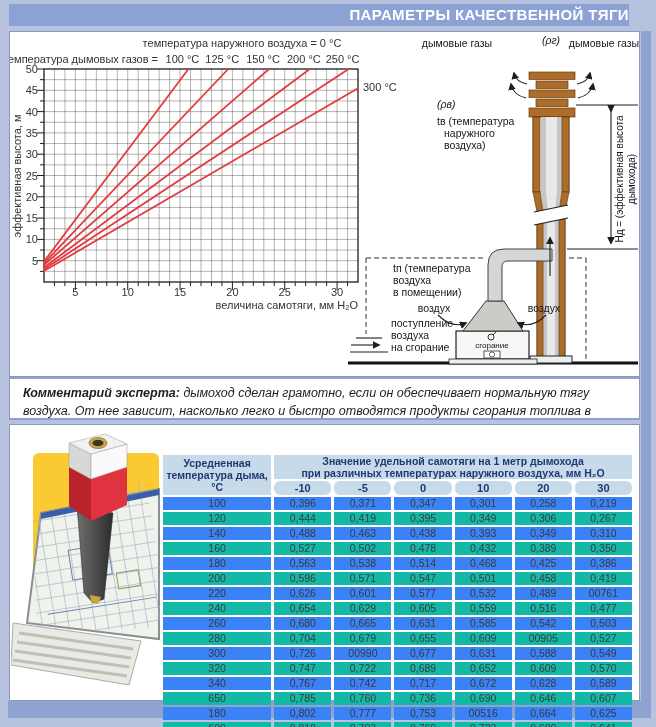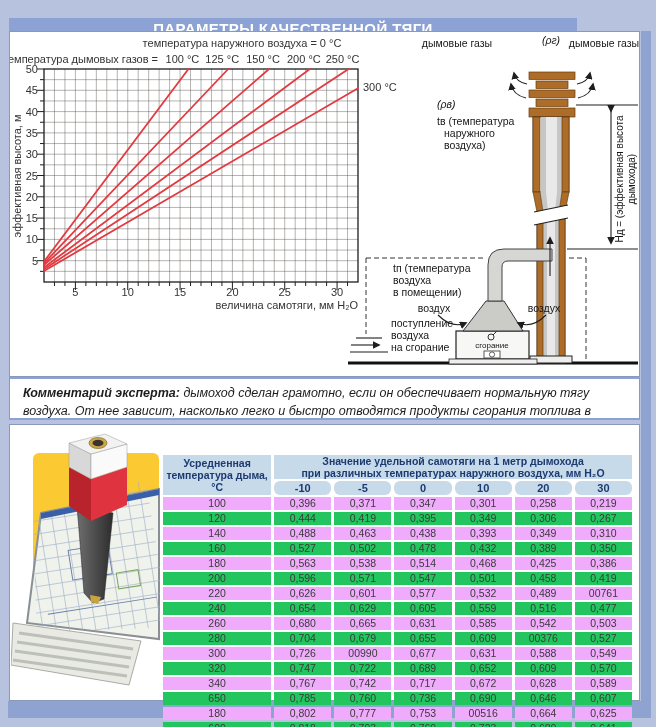--- a/index.html
+++ b/index.html
@@ -4,23 +4,23 @@
 <style>
   html,body{margin:0;padding:0;}
   body{
     width:656px;height:727px;position:relative;overflow:hidden;
     background:#b7c3de;
     font-family:"Liberation Sans",sans-serif;
   }
   .shadow-right{position:absolute;left:641px;top:31px;width:10px;height:687px;background:#8ea3d0;}
   .shadow-bottom{position:absolute;left:8px;top:701px;width:643px;height:17px;background:#8ea3d0;}
   .titlebar{
-    position:absolute;left:9px;top:18px;width:568px;height:22px;
+    position:absolute;left:9px;top:4px;width:620px;height:22px;
     background:#8ca2d4;color:#ffffff;font-weight:bold;font-size:15px;
-    text-align:center;line-height:22px;letter-spacing:0.4px;
+    text-align:right;line-height:22px;letter-spacing:0.4px;
   }
   .panel{position:absolute;background:#ffffff;border:1px solid #8b99b9;box-sizing:border-box;}
   .panel-top{left:9px;top:31px;width:631px;height:346px;}
   .panel-comment{
     left:9px;top:377px;width:631px;height:43px;
     border-top:2px solid #8ca2d4;border-bottom:2px solid #8ca2d4;
   }
   .panel-comment p{
     margin:0;padding:5px 13px 0 13px;font-size:12.5px;font-style:italic;
     color:#1d1d1d;line-height:1.45;
@@ -35,22 +35,22 @@
   th,td{padding:0;margin:0;}
   thead th{
     background:#c7daea;color:#1d3a70;font-weight:bold;font-size:10.5px;line-height:12px;
     vertical-align:middle;text-align:center;
   }
   thead th.col1{width:24%;}
   thead tr.subrow th{height:14px;font-size:11px;border-radius:6px;}
   tbody td{
     text-align:center;font-size:10.5px;font-weight:normal;color:#3a3a3a;line-height:13px;
   }
-  tbody tr.odd td{background:#f0abfc;}
-  tbody tr.even td{background:#22c55e;}
+  tbody tr.odd td{background:#3b82f6;}
+  tbody tr.even td{background:#14b8a6;}
   
   .grid{stroke:#4d4a46;stroke-width:0.42;}
   .axisbox{fill:none;stroke:#1e1e1e;stroke-width:1.3;}
   .tick{stroke:#1e1e1e;stroke-width:1;}
   .ticklbl{font:11px "Liberation Sans",sans-serif;fill:#333;}
   .chlab{font:11px "Liberation Sans",sans-serif;fill:#333;}
   .dlab{font:10.5px "Liberation Sans",sans-serif;fill:#161616;}
   .it{font-style:italic;}
   .small{font-size:8px;}
   .ln{stroke:#1e1e1e;stroke-width:1.1;fill:none;}
@@ -465,21 +465,21 @@
             <td>0,585</td>
             <td>0,542</td>
             <td>0,503</td>
           </tr>
           <tr class="even">
             <td>280</td>
             <td>0,704</td>
             <td>0,679</td>
             <td>0,655</td>
             <td>0,609</td>
-            <td>00376</td>
+            <td>00905</td>
             <td>0,527</td>
           </tr>
           <tr class="odd">
             <td>300</td>
             <td>0,726</td>
             <td>00990</td>
             <td>0,677</td>
             <td>0,631</td>
             <td>0,588</td>
             <td>0,549</td>

